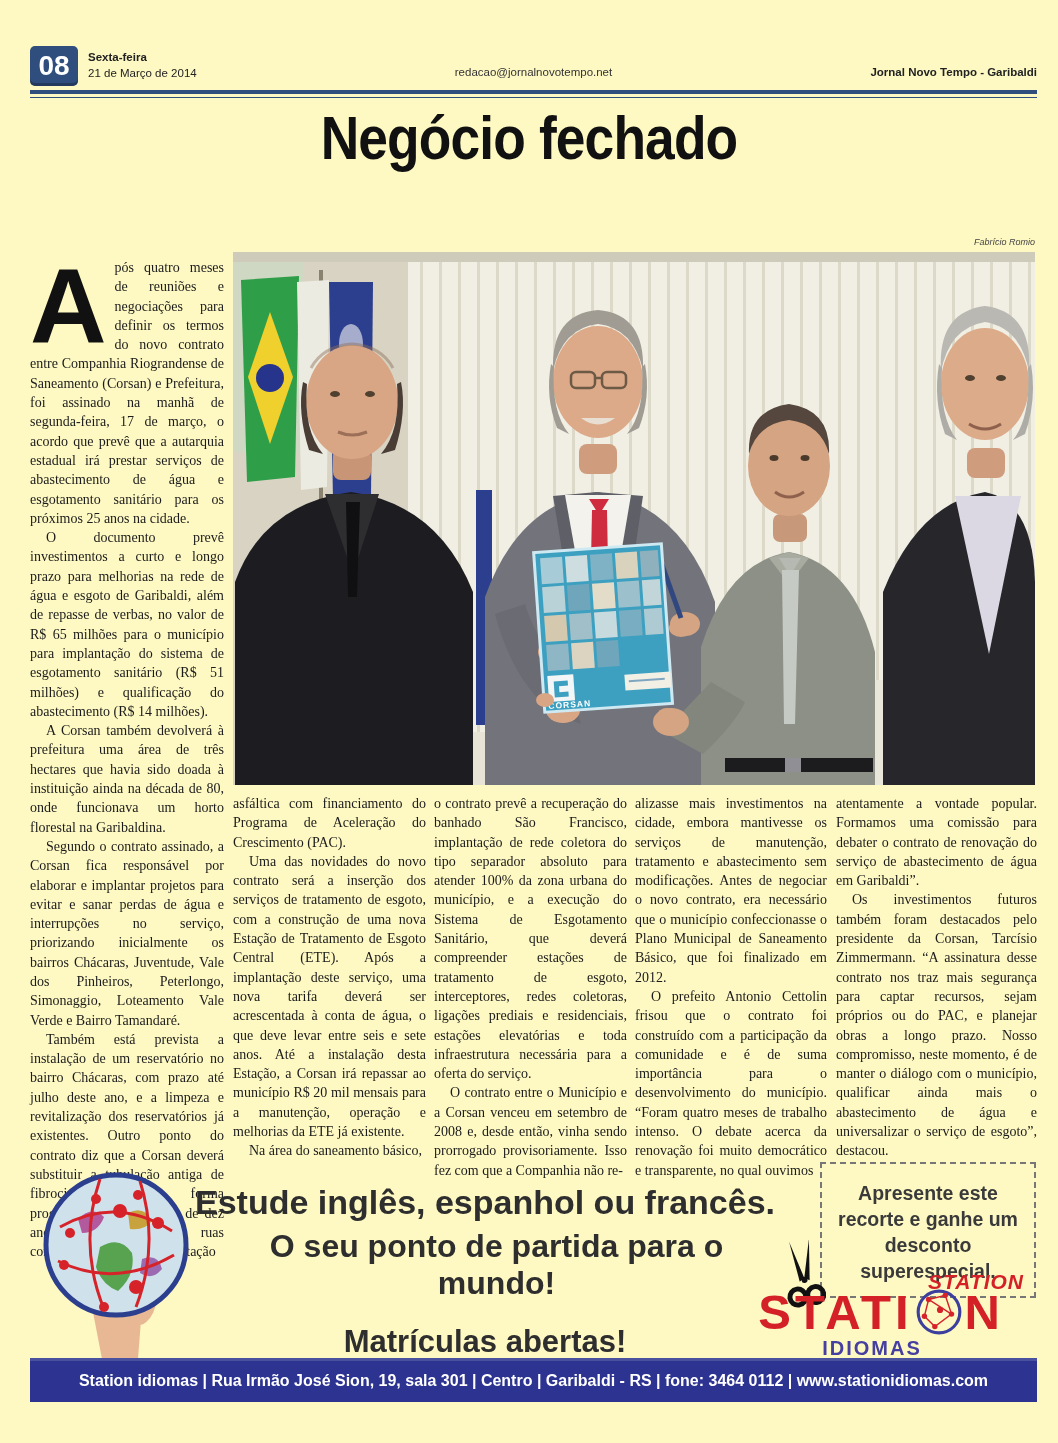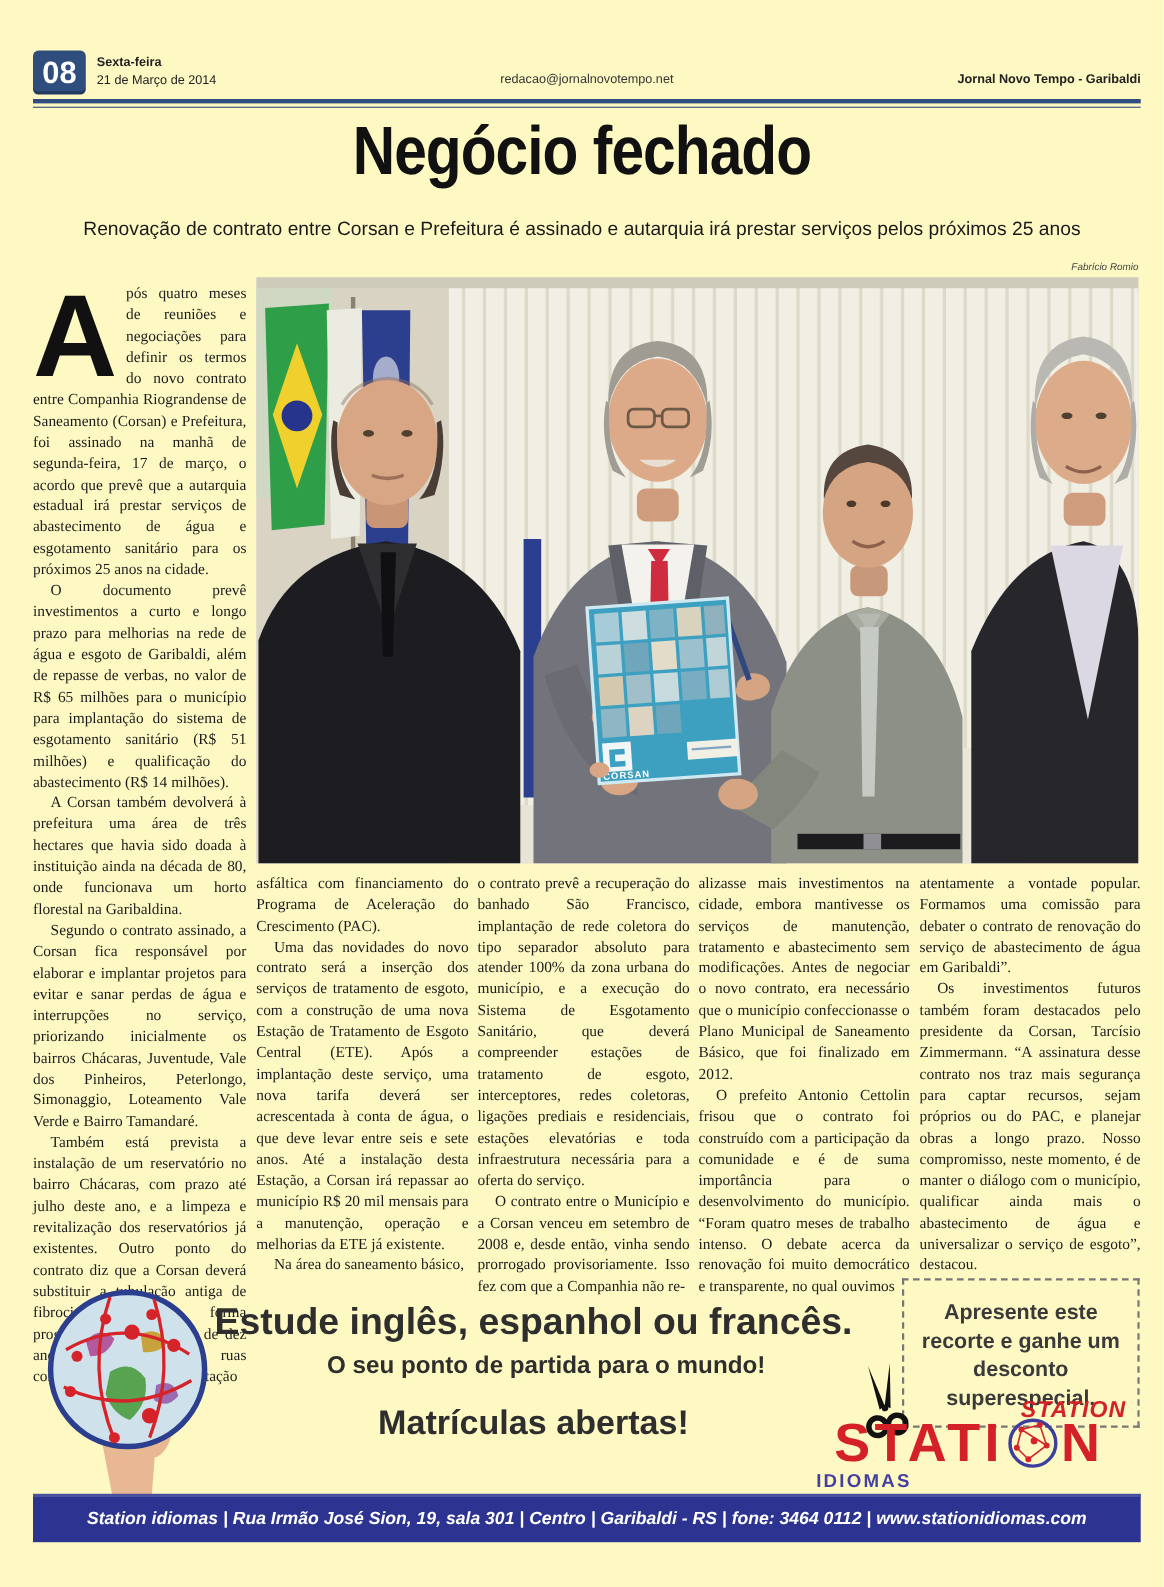--- a/index.html
+++ b/index.html
@@ -32,58 +32,57 @@
   #col5{left:836px;top:794px;width:201px;}
   .dropcap{float:left;font-family:"Liberation Sans",sans-serif;font-weight:bold;font-size:106px;
            line-height:88px;padding:4px 8px 0 0;color:#111;}
   
   .photo-credit{position:absolute;top:237px;right:23px;font-size:9px;font-style:italic;color:#444;}
   .photo{position:absolute;left:233px;top:252px;width:802px;height:533px;background:#e7e4d6;}
   
   .ad-globe{position:absolute;left:40px;top:1167px;width:158px;height:192px;}
   .ad-text{position:absolute;left:190px;top:1183px;width:590px;text-align:center;color:#2e2e2e;}
   .ad-l1{font-size:34px;font-weight:bold;margin:0;}
-  .ad-l2{font-size:22px;font-weight:bold;margin:6px 0 0 0;padding-left:23px;}
+  .ad-l2{font-size:32px;font-weight:bold;margin:6px 0 0 0;padding-left:23px;}
   .ad-l3{font-size:31px;font-weight:bold;margin:22px 0 0 0;}
   .coupon{position:absolute;left:820px;top:1162px;width:216px;height:136px;border:2px dashed #777;
           box-sizing:border-box;}
   .coupon-text{margin:16px 10px 0 10px;text-align:center;font-size:19.5px;line-height:26px;
                font-weight:bold;color:#3a3a3a;}
   .coupon-brand{position:absolute;right:10px;bottom:2px;font-size:21px;font-weight:bold;color:#d42027;
                 letter-spacing:1px;font-style:italic;}
   .scissors{position:absolute;left:782px;top:1240px;width:44px;height:72px;}
   .logo{position:absolute;left:742px;top:1286px;width:262px;display:flex;align-items:center;
         justify-content:flex-end;}
   .logo-letters{font-size:49px;font-weight:bold;color:#d42027;letter-spacing:4px;line-height:52px;}
   .logo-o{width:50px;height:50px;margin:0 1px;}
-  .logo-idiomas{position:absolute;left:742px;top:1337px;width:260px;text-align:left;
-                font-size:17px;font-weight:bold;color:#443fa0;letter-spacing:2px;}
+  .logo-idiomas{position:absolute;left:742px;top:1337px;width:260px;text-align:center;
+                font-size:20px;font-weight:bold;color:#443fa0;letter-spacing:2px;}
   
   .footerbar{position:absolute;left:30px;top:1358px;width:1007px;height:44px;background:#2c3390;
              box-shadow:inset 0 3px 0 #4a52a0;color:#fff;font-weight:bold;font-size:16px;
-             text-align:center;line-height:46px;font-style:italic;}
+             text-align:center;line-height:46px;}
 </style>
 </head>
 <body>
 
 <div class="page">
 
   <div class="masthead">
     <div class="pagenum">08</div>
     <div class="dateblock">
       <div class="wd">Sexta-feira</div>
       <div>21 de Março de 2014</div>
     </div>
     <div class="mast-email">redacao@jornalnovotempo.net</div>
     <div class="mast-paper">Jornal Novo Tempo - Garibaldi</div>
   </div>
   <div class="mast-rule"></div>
 
   <div class="headline">Negócio fechado</div>
-  <div class="subhead">Renovação de contrato entre Corsan e Prefeitura é assinado e autarquia irá prestar serviços pelos próximos 25 anos</div>
 
   <div class="photo-credit">Fabrício Romio</div>
 
   <div class="photo">
     <svg width="802" height="533" viewBox="0 0 802 533" preserveAspectRatio="none">
       <defs>
         <pattern id="blinds" width="19" height="10" patternUnits="userSpaceOnUse">
           <rect width="19" height="10" fill="#f1efe4"></rect>
             <rect x="16" width="3" height="10" fill="#ddd9c8"></rect>
         </pattern>

